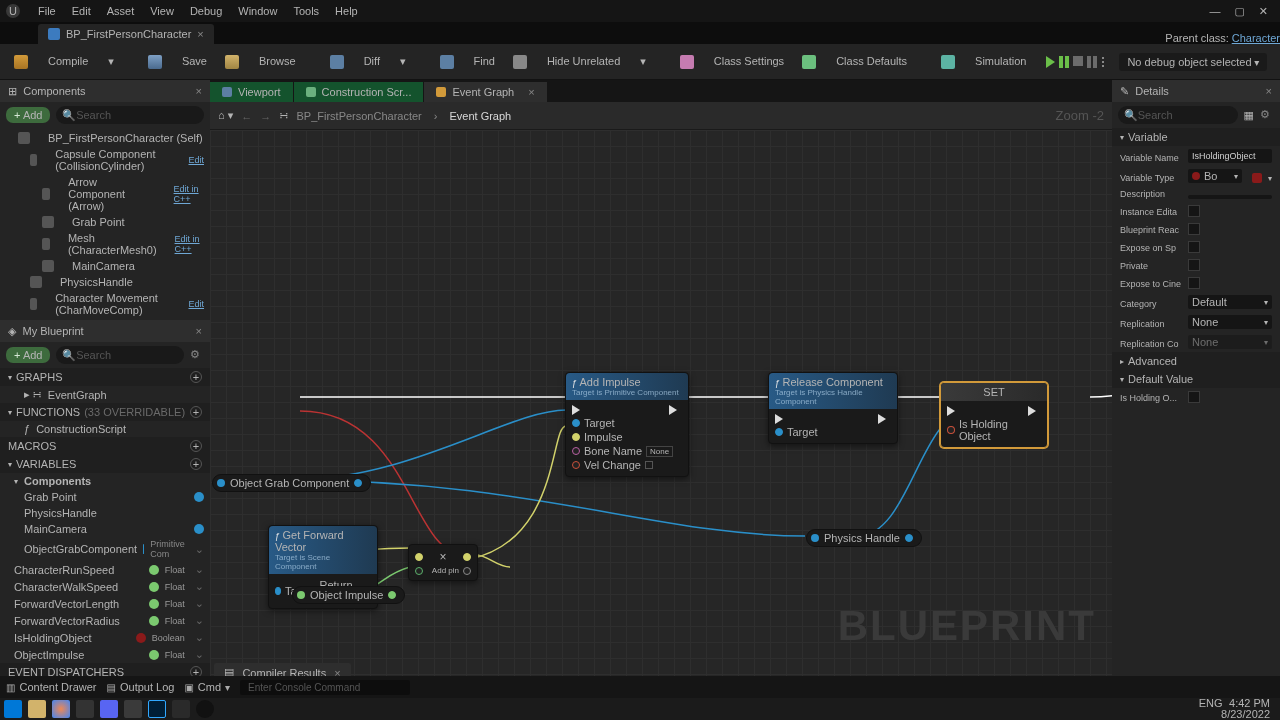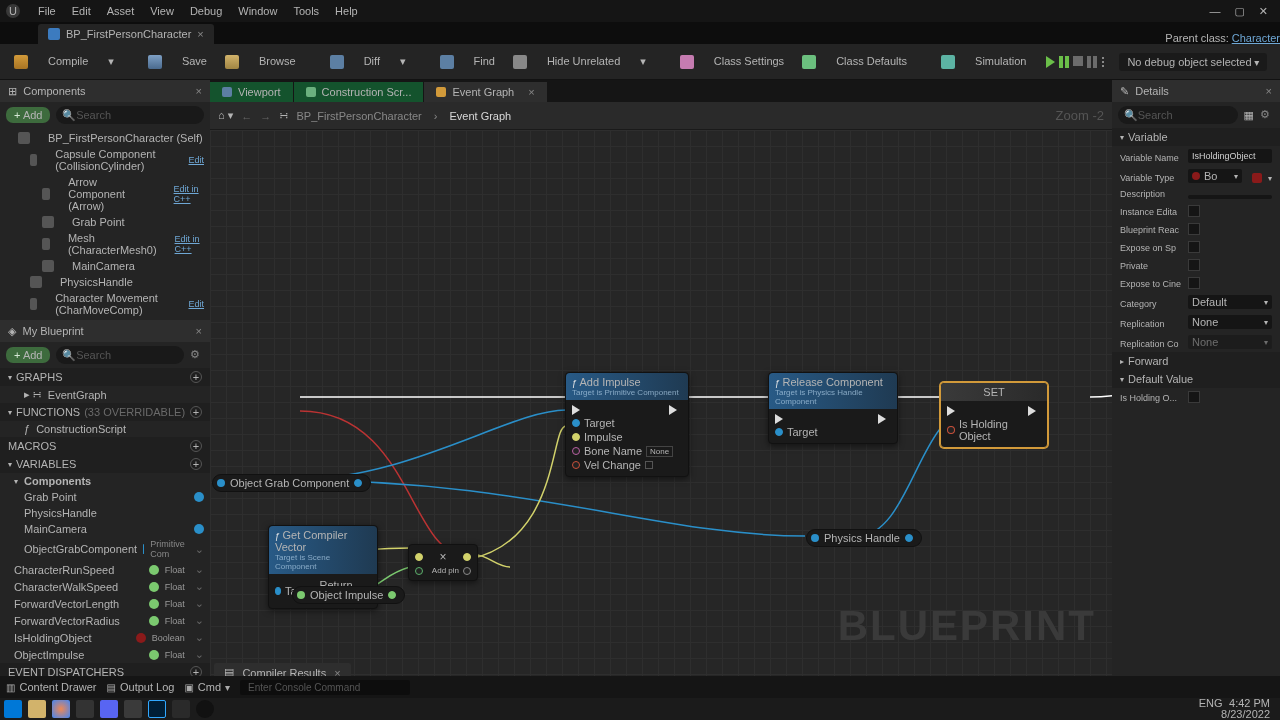--- a/index.html
+++ b/index.html
@@ -379,21 +379,21 @@
       </svg>
 
 
       <div class="varpill" style="left:2px;top:344px">
           <span class="dot" style="background:#2a8fc9"></span>
           <span>Object Grab Component</span>
           <span class="pin blue"></span>
         </div>
 
       <div class="node" style="left:58px;top:395px;width:110px">
-        <div class="hdr func">ƒ <span>Get Compiler Vector</span><div class="sub">Target is Scene Component</div></div>
+        <div class="hdr func">ƒ <span>Get Forward Vector</span><div class="sub">Target is Scene Component</div></div>
         <div class="body">
           <div class="pinrow">
               <span class="pin blue"></span>
               <span>Target</span>
               <span style="margin-left:auto">Return Value</span>
               <span class="pin yellow"></span>
             </div>
         </div>
       </div>
 
@@ -557,21 +557,21 @@
       </div>
     <div class="det-row">
         <span class="lbl">Replication Co</span>
         <span class="sel" style="opacity:.5">
           <span>None</span>
           <span class="car">▾</span>
         </span>
       </div>
     <div class="sect">
         <span class="tri">▸</span>
-        <span>Forward</span>
+        <span>Advanced</span>
       </div>
     <div class="sect">
         <span class="tri">▾</span>
         <span>Default Value</span>
       </div>
     <div class="det-row">
         <span class="lbl">Is Holding O...</span>
         <span class="chk"></span>
       </div>
   </div>

